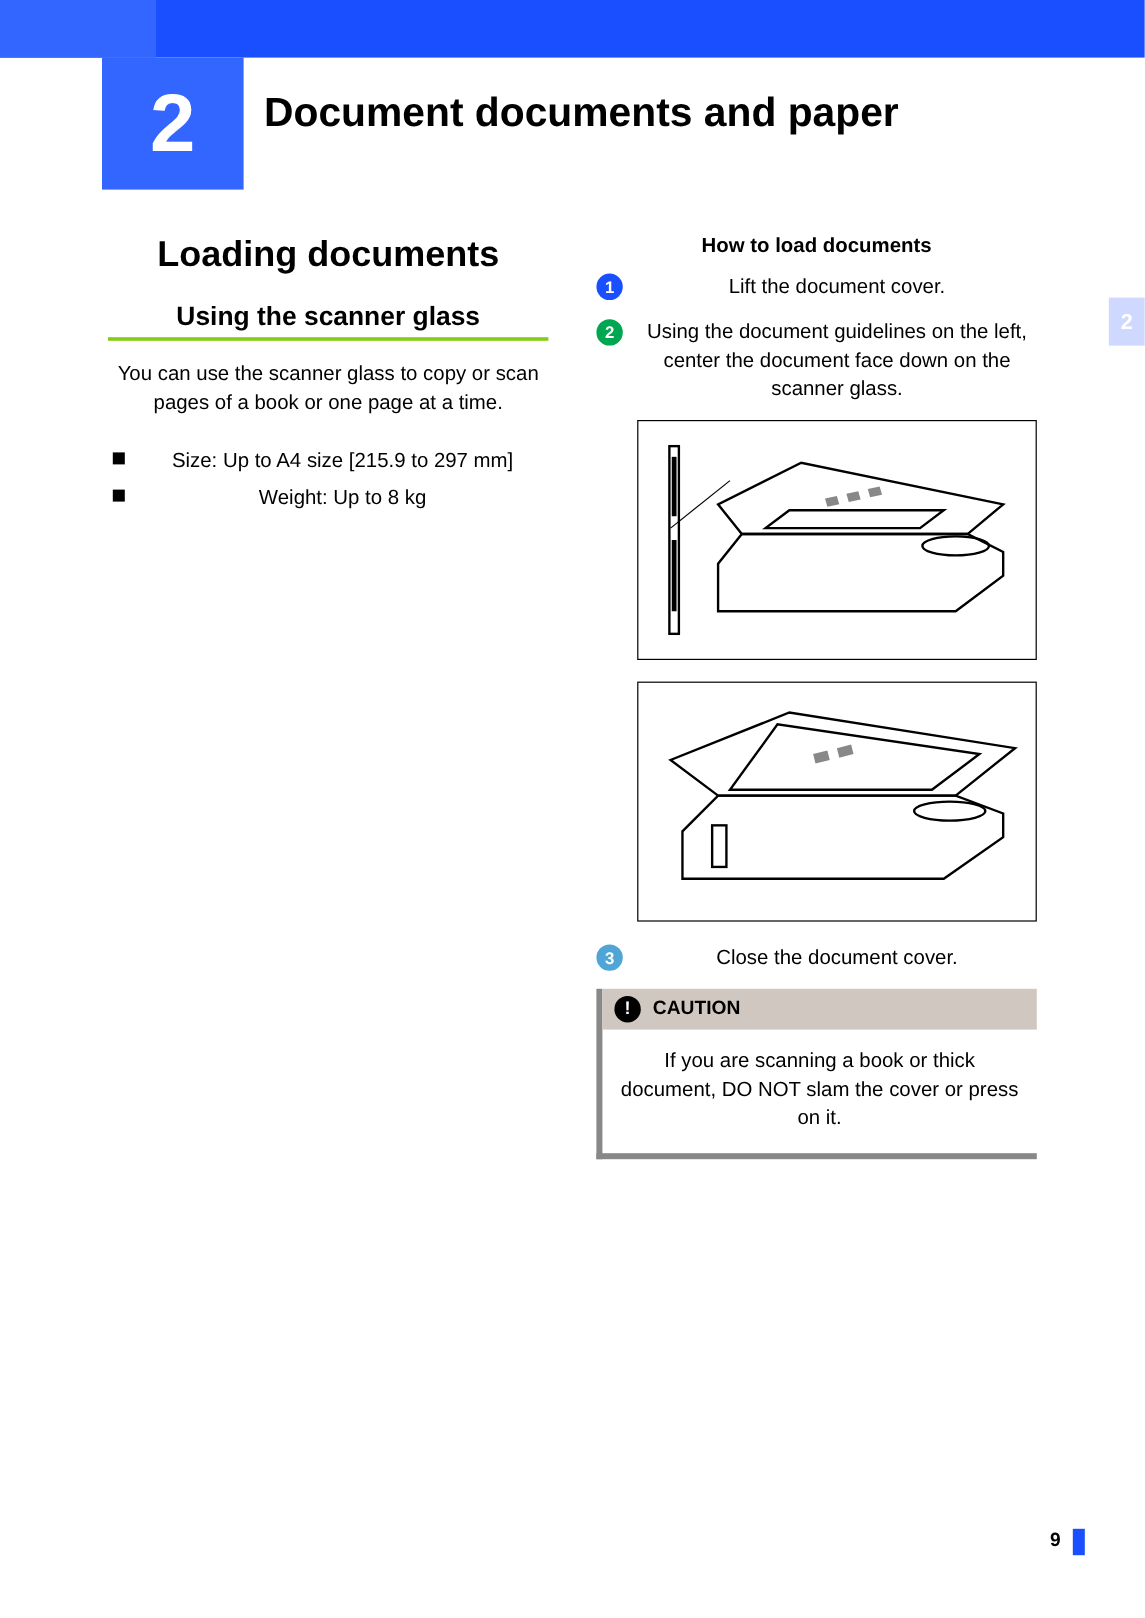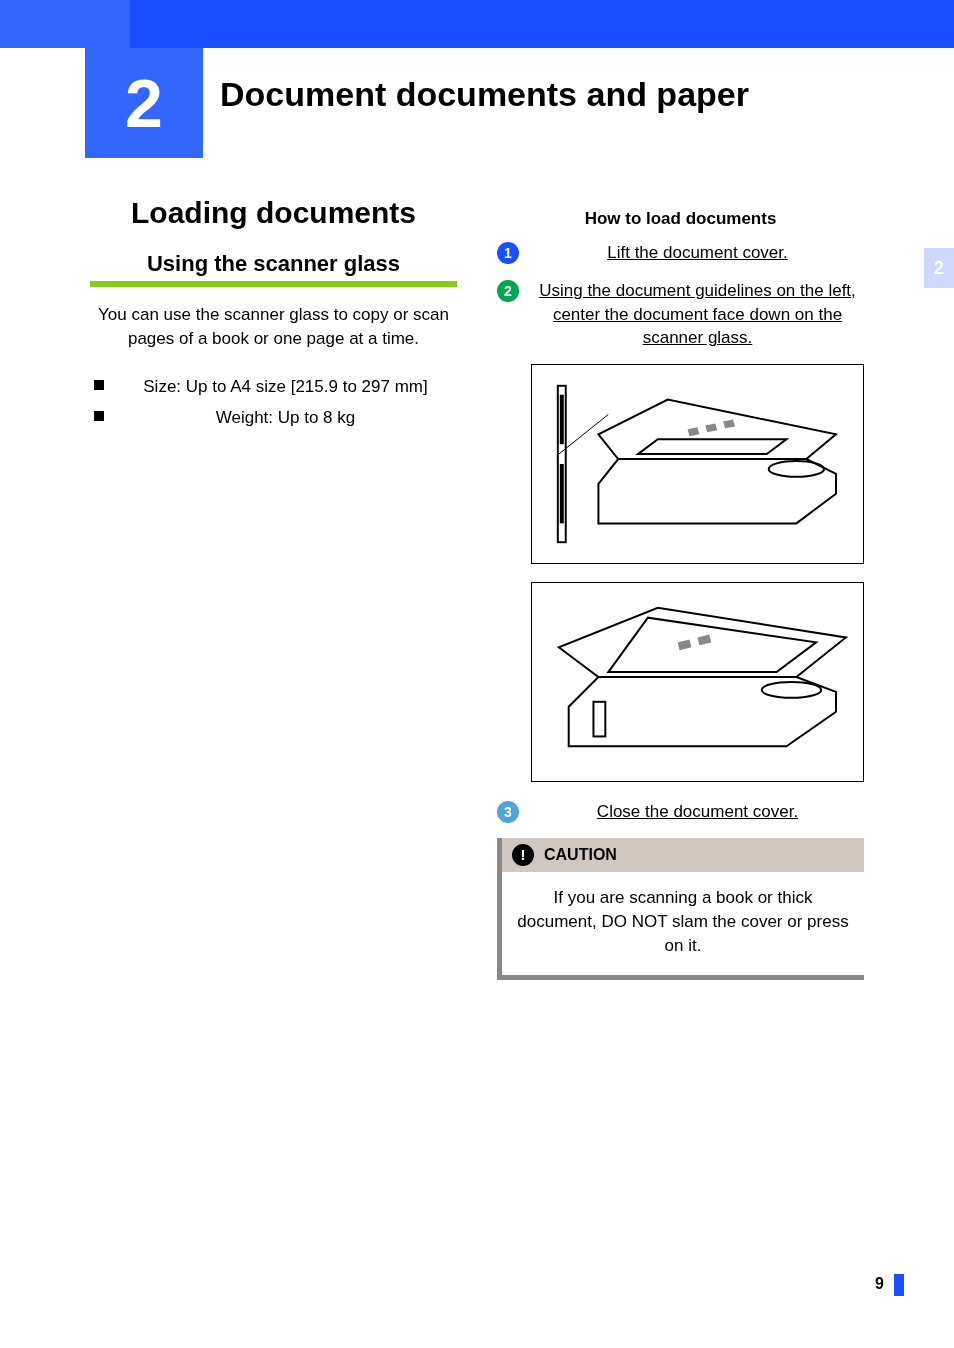--- a/index.html
+++ b/index.html
@@ -80,28 +80,27 @@
   }
   .body-text {
     font-size: 17px;
     line-height: 1.4;
     margin-bottom: 22px;
   }
   h2.subsection {
     font-size: 22px;
     font-weight: bold;
     padding-bottom: 4px;
-    border-bottom: 6px solid #84cc16;
+    border-bottom: 3px solid #84cc16;
     margin-bottom: 16px;
   }
   h3.minihead {
     font-size: 17px;
     font-weight: bold;
     margin-bottom: 12px;
-    margin-top: 14px;
   }
   ul.squarelist {
     list-style: none;
     padding-left: 4px;
   }
   ul.squarelist li {
     font-size: 17px;
     line-height: 1.6;
     padding-left: 20px;
     position: relative;
@@ -134,21 +133,20 @@
     justify-content: center;
     margin-top: 1px;
   }
   .step-num.c1 { background: #1a4fff; }
   .step-num.c2 { background: #00a650; }
   .step-num.c3 { background: #4fa6d6; }
   .step-text {
     font-size: 17px;
     line-height: 1.4;
     flex: 1;
-    text-decoration: underline;
   }
   .fig {
     border: 1px solid #000;
     height: 200px;
     margin: 8px 0 18px 34px;
     display: flex;
     align-items: center;
     justify-content: center;
     background: #fff;
   }

